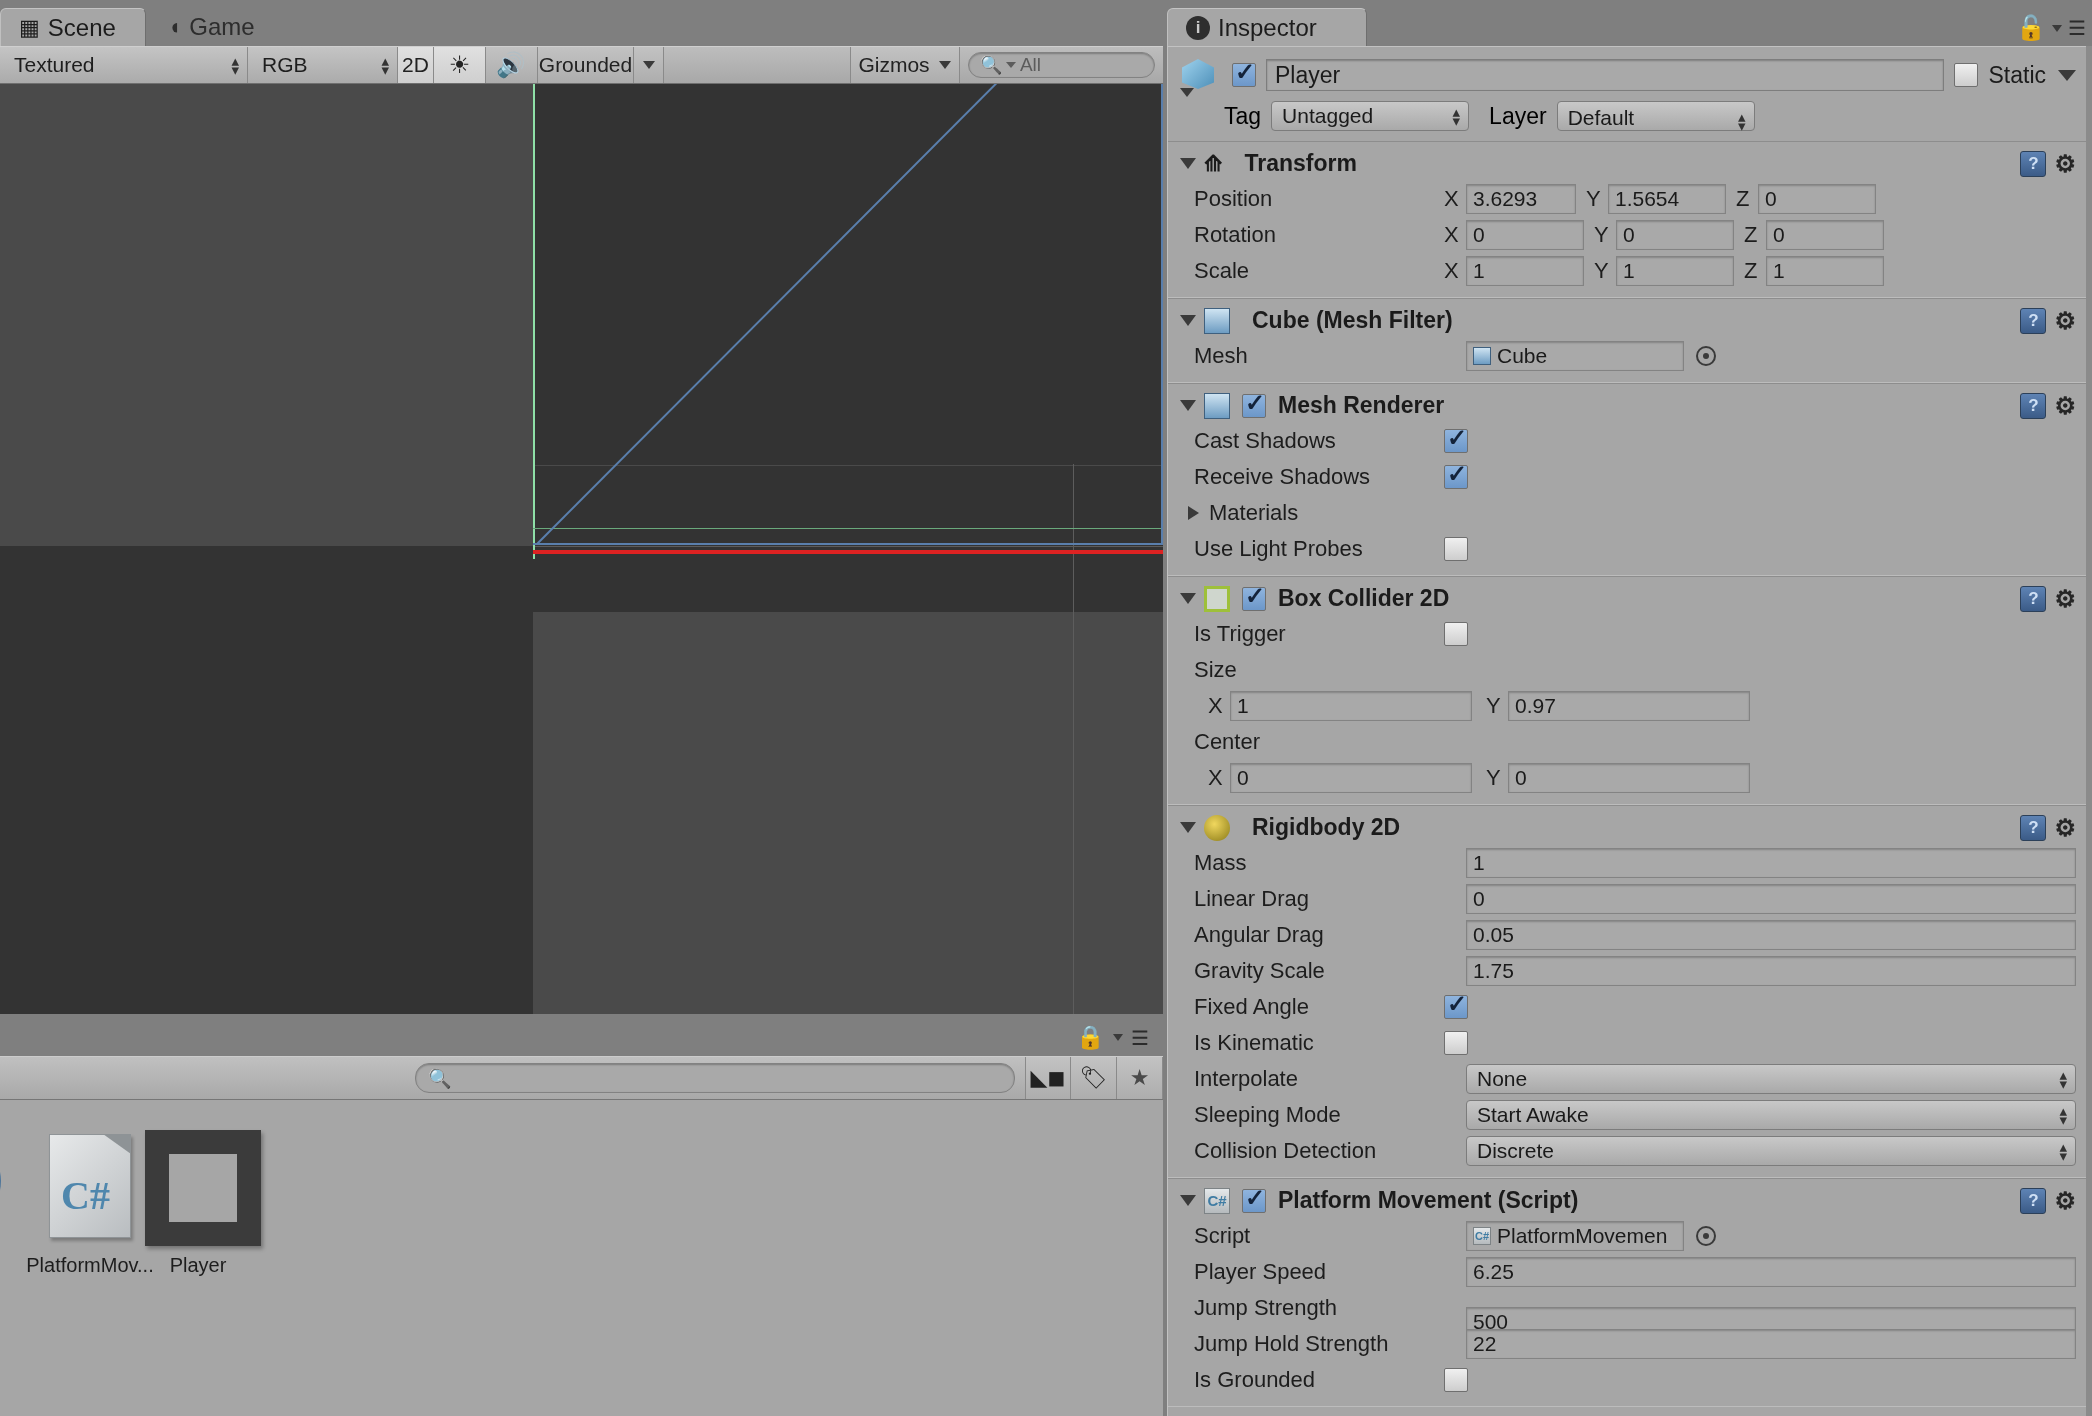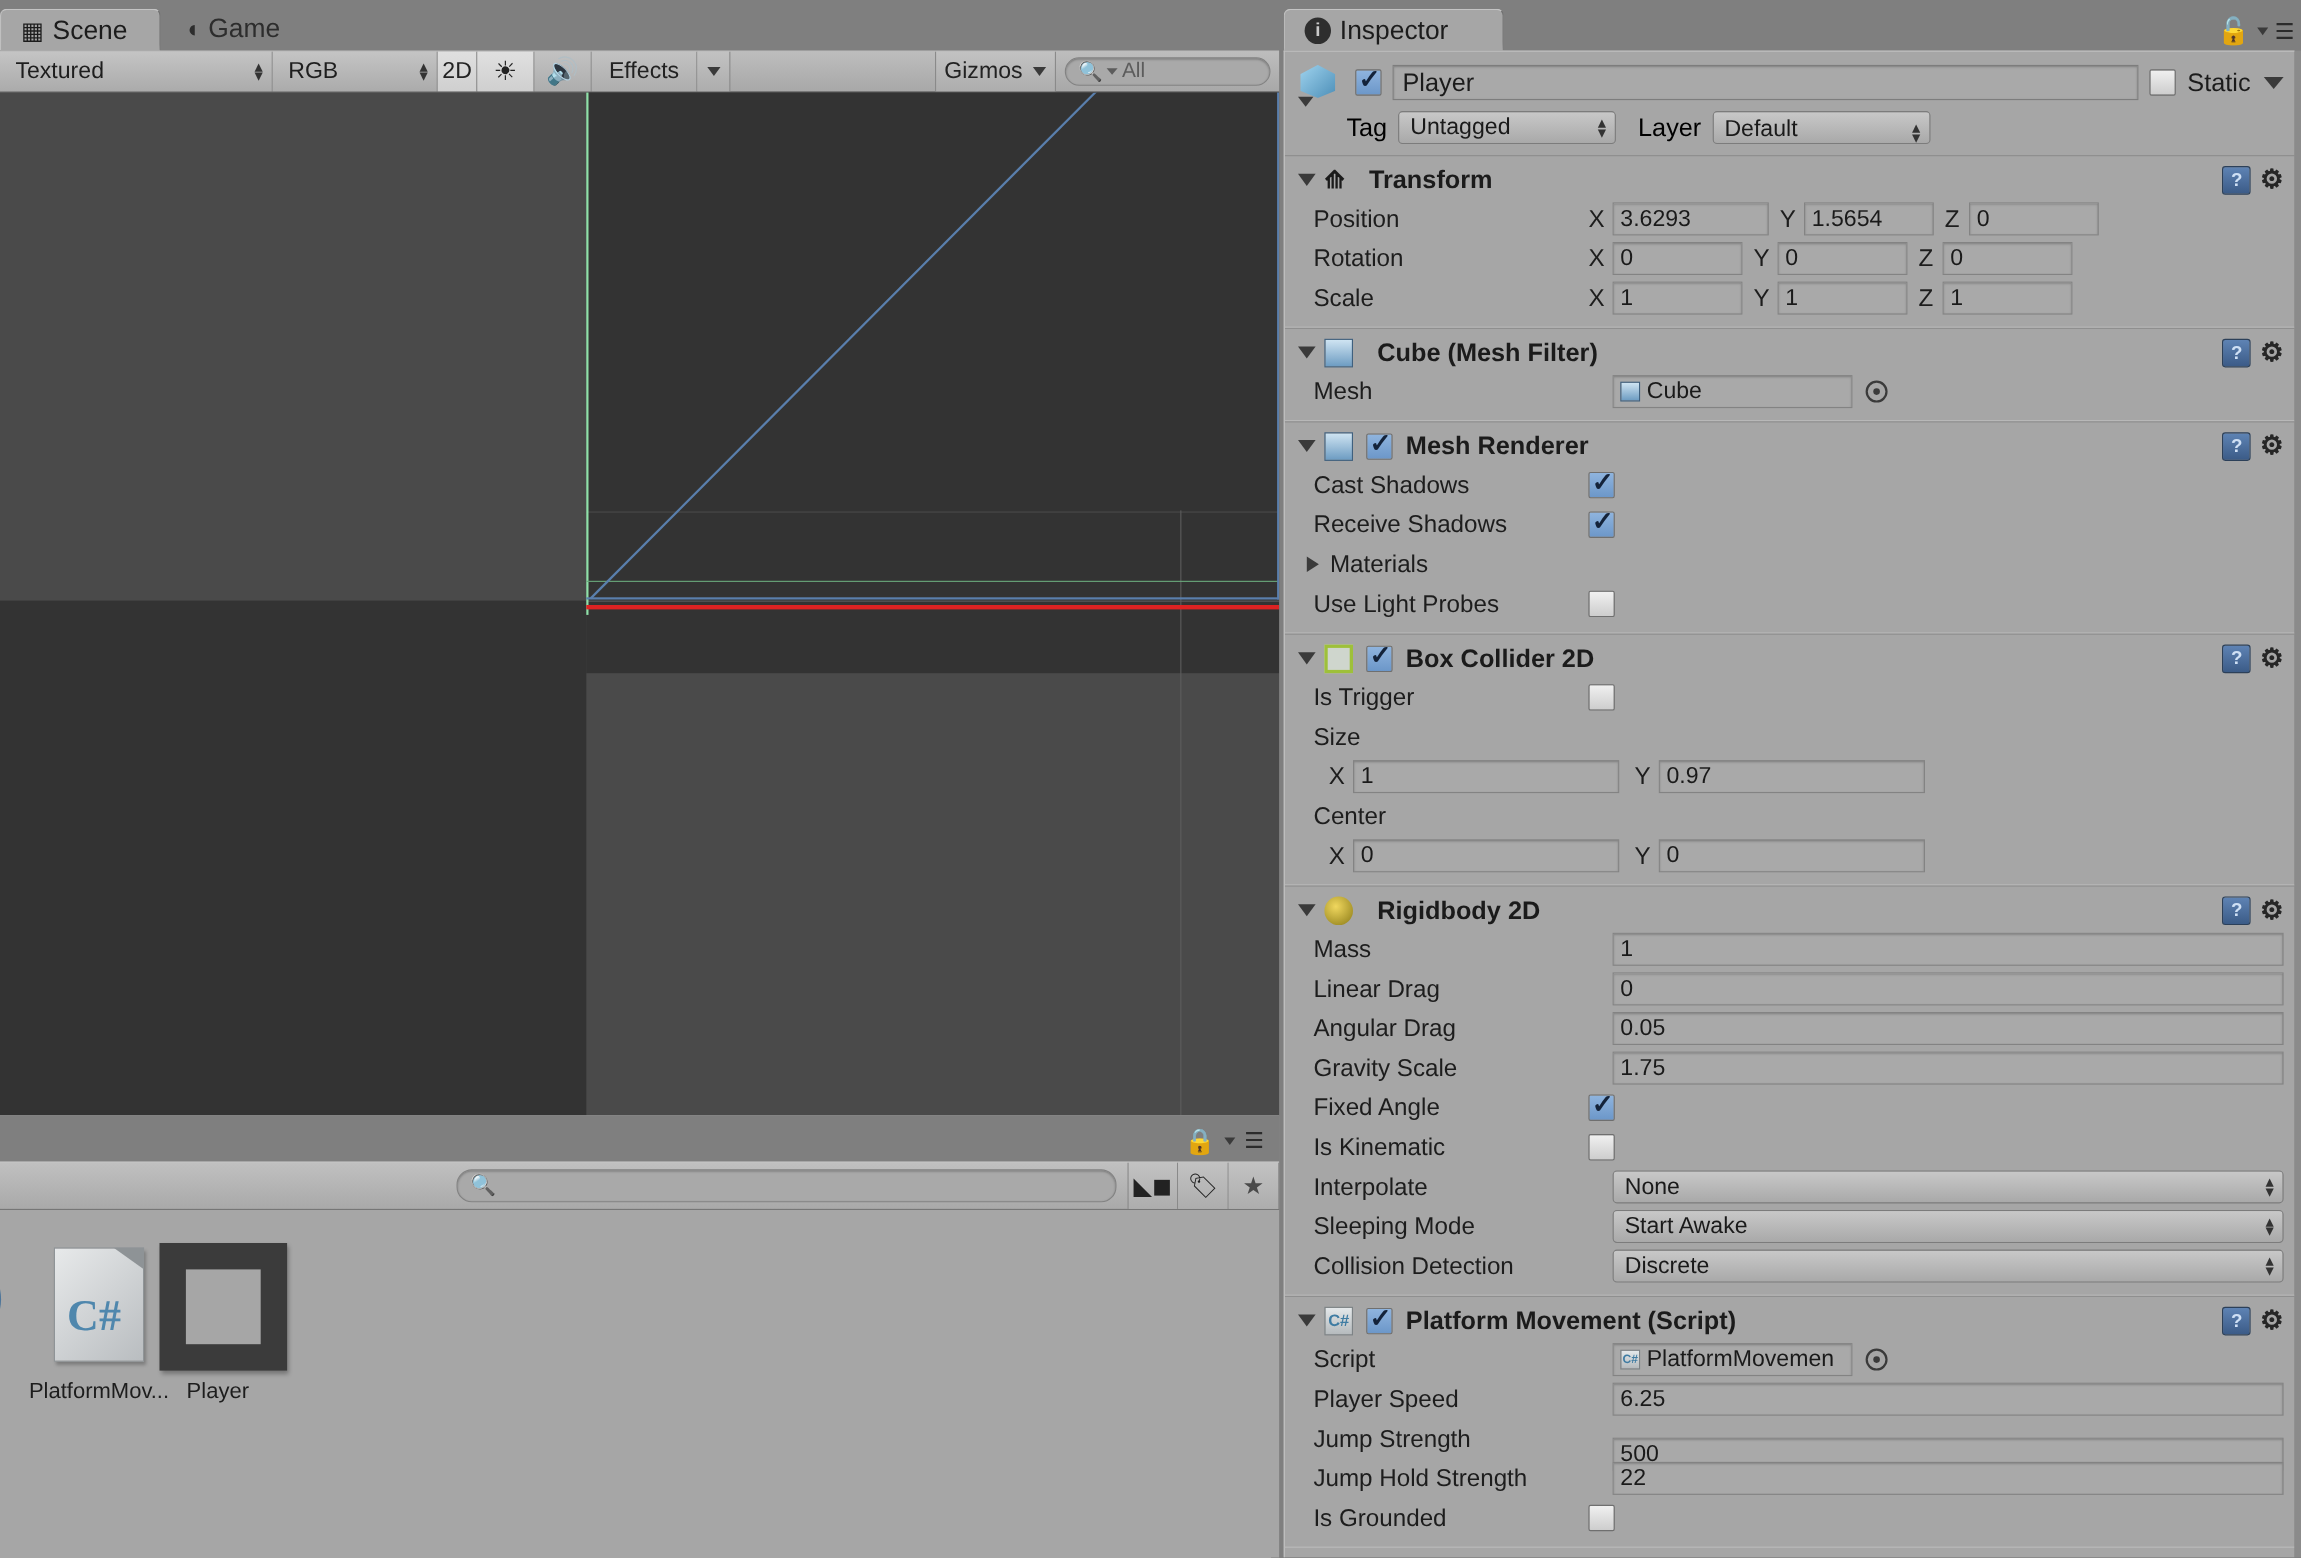--- a/index.html
+++ b/index.html
@@ -211,21 +211,21 @@
     <div class="tb-btn pressed" style="width:36px;">
       <span>2D</span>
     </div>
     <div class="tb-btn pressed" style="width:52px;">
       <span style="font-size:24px;">☀</span>
     </div>
     <div class="tb-btn" style="width:52px;">
       <span style="font-size:24px;color:#787878;">🔊</span>
     </div>
     <div class="tb-btn" style="width:96px;">
-      <span>Effects</span>
+      <span>Grounded</span>
     </div>
     <div class="tb-btn" style="width:30px;">
       <span class="tri down" style="border-left-width:6px;border-right-width:6px;border-top-width:8px;"></span>
     </div>
     <div class="tb-btn flat" style="flex:1;border-right:none;"></div>
     <div class="tb-btn" style="width:110px;border-left:1px solid #8a8a8a;">
       <span>Gizmos</span>
       <span class="tri down" style="margin-left:9px;border-left-width:6px;border-right-width:6px;border-top-width:8px;"></span>
     </div>
     <div class="searchbox" style="max-width:620px;">
@@ -372,21 +372,21 @@
           <span class="tri down"></span>
           <span style="font-size:22px;">⟰</span>
           <span style="margin-left:14px;">Transform</span>
           <span class="spacer"></span>
           <span class="help-ico">?</span>
           <span class="gear-ico">⚙</span>
         </div>
         <div class="row">
           <span class="lbl">Position</span>
           <span class="axis">X</span>
-          <div class="field" style="width:142px;">
+          <div class="field" style="width:110px;">
             <span>3.6293</span>
           </div>
           <span class="axis" style="margin-left:10px;">Y</span>
           <div class="field" style="width:118px;">
             <span>1.5654</span>
           </div>
           <span class="axis" style="margin-left:10px;">Z</span>
           <div class="field" style="width:118px;">
             <span>0</span>
           </div>

